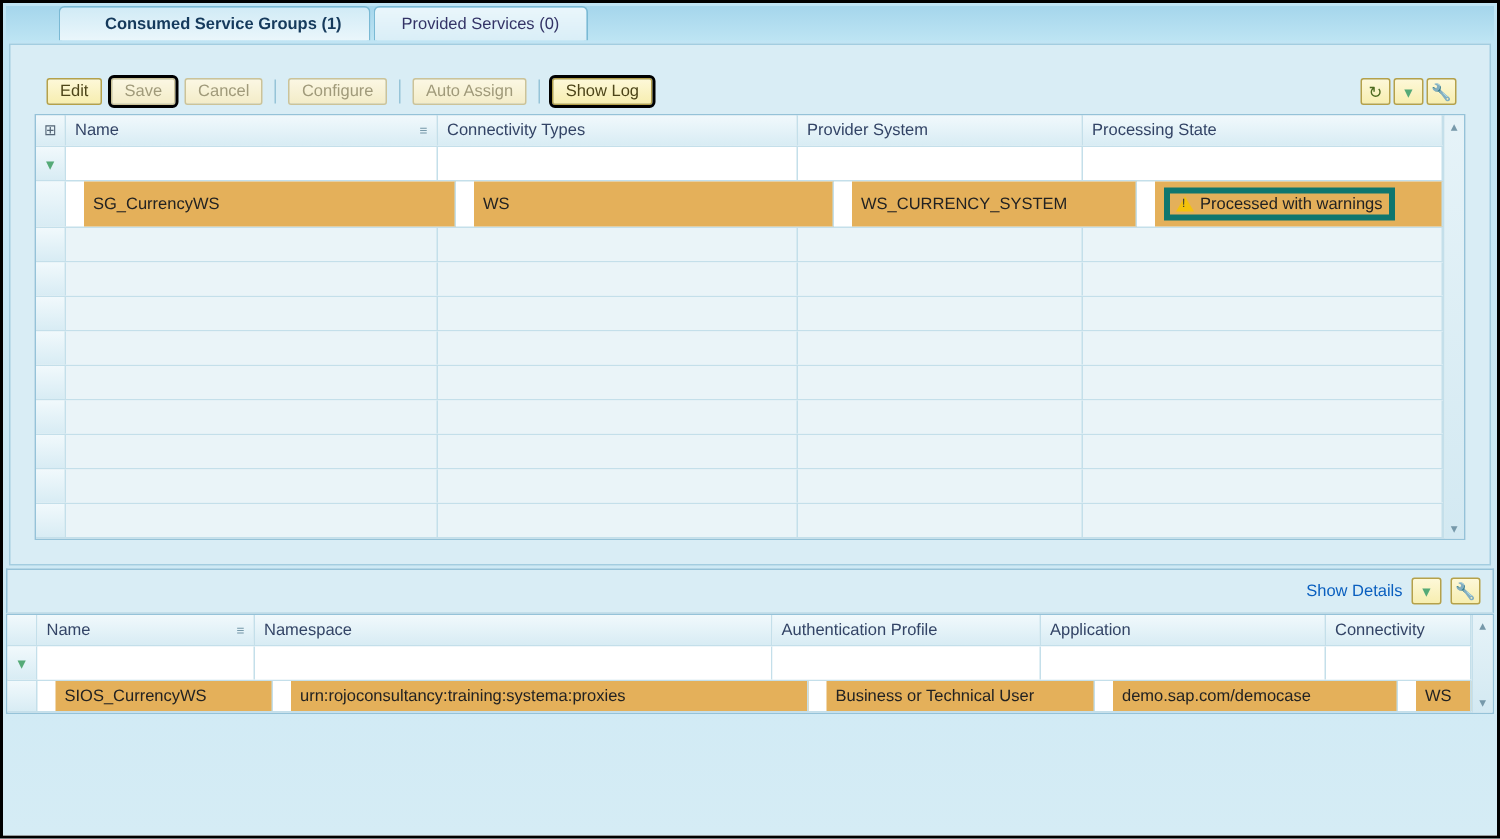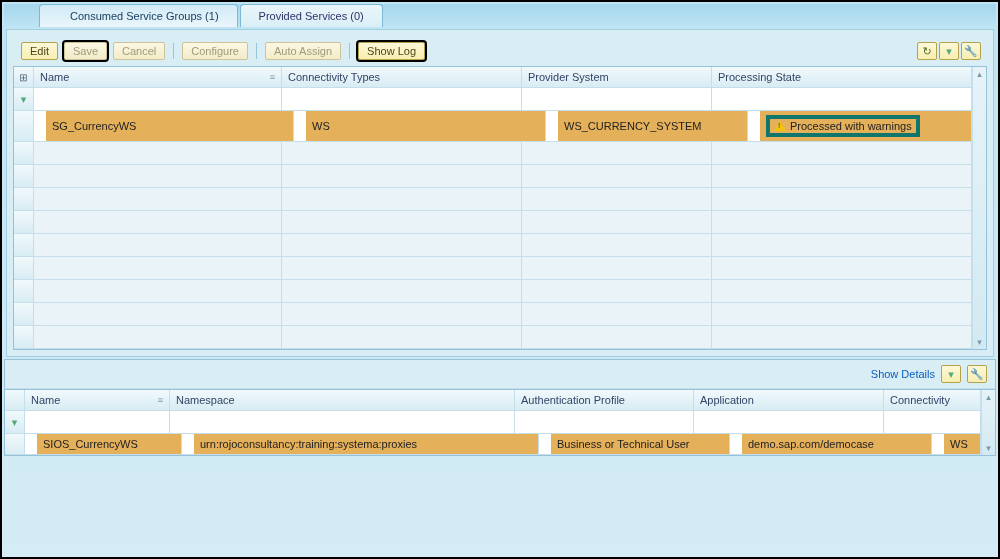--- a/index.html
+++ b/index.html
@@ -34,21 +34,21 @@
     border-bottom: none;
     border-radius: 4px 4px 0 0;
     background: linear-gradient(#eaf6fb, #d9eef7);
     font-size: 11px;
     margin-right: 2px;
     cursor: pointer;
     color: #336;
   }
   .tab.active {
     background: linear-gradient(#d1ebf6, #eaf6fb);
-    font-weight: normal;
+    font-weight: bold;
     color: #153a5c;
     padding-left: 30px;
   }
   .toolbar {
     display: flex;
     align-items: center;
     gap: 6px;
     padding: 6px 6px 6px 8px;
     background: #d9edf5;
   }
@@ -220,21 +220,21 @@
     border-right: 1px solid #95c2d8;
     border-top: 1px solid #95c2d8;
   }
   .link {
     color: #0a5fbf;
     cursor: pointer;
   }
   .top-inner {
     background: #d9edf5;
     border: 1px solid #a3cde0;
-    padding: 6px;
+    padding: 16px;
     margin: 2px;
   }
 </style>
 </head>
 <body>
 
 <div class="frame">
 
   <div class="tabs">
     <div class="tab active">Consumed Service Groups (1)</div>

